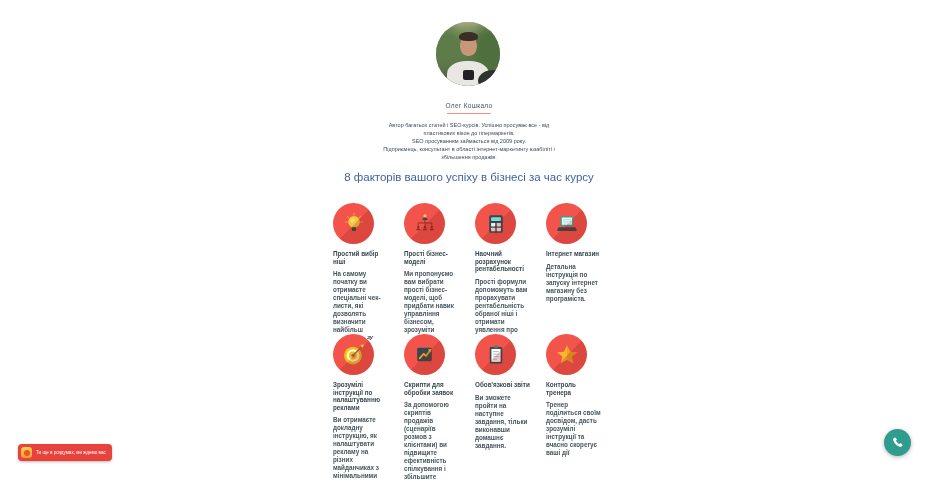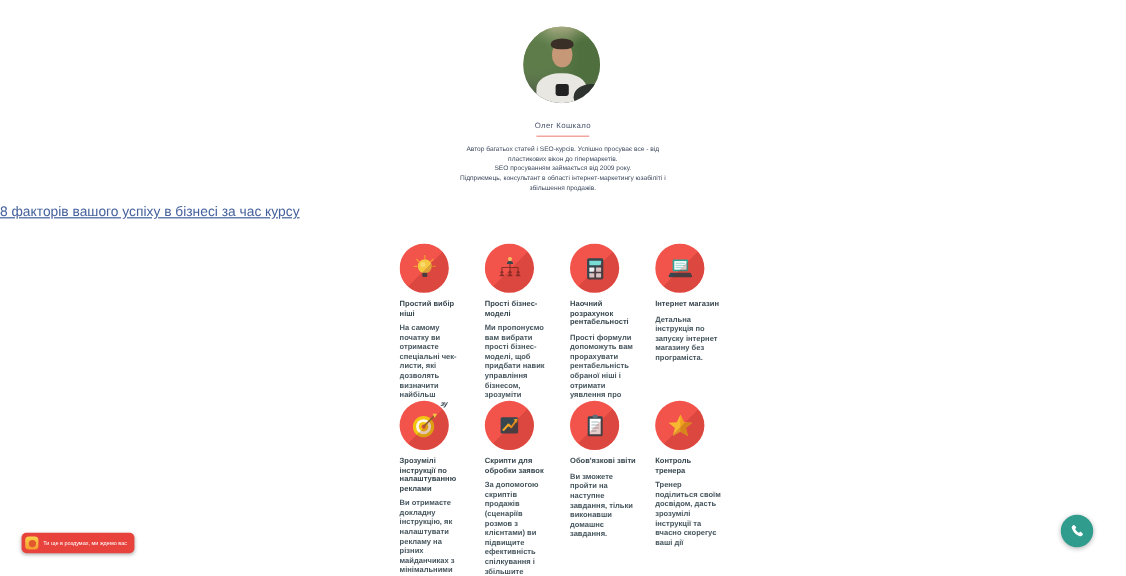--- a/index.html
+++ b/index.html
@@ -17,21 +17,21 @@
     linear-gradient(180deg,#7d9b63 0%,#6b8a52 45%,#55624a 75%,#3f4a3c 100%);}
   .av-shirt{position:absolute;left:11px;top:39px;width:42px;height:28px;background:#e9e7e2;border-radius:46% 46% 0 0;}
   .av-print{position:absolute;left:27px;top:48px;width:11px;height:10px;background:#222;border-radius:2px;}
   .av-head{position:absolute;left:24px;top:13px;width:17px;height:21px;background:#c79878;border-radius:50% 50% 46% 46%;}
   .av-hair{position:absolute;left:23px;top:10px;width:19px;height:9px;background:#3a2f26;border-radius:50% 50% 40% 40%;}
   .av-dark{position:absolute;right:-8px;bottom:-6px;width:30px;height:22px;background:#2e3330;border-radius:50%;}
   
   .name{position:absolute;top:102px;left:0;right:0;text-align:center;font-size:6.5px;letter-spacing:.3px;color:#46536a;}
   .name-underline{position:absolute;top:113px;left:50%;transform:translateX(-50%);width:44px;height:1px;background:#ef8f88;}
   .bio{position:absolute;top:121px;left:0;right:0;text-align:center;font-size:5.5px;line-height:8px;color:#3d4a5e;}
-  .heading{position:absolute;top:171px;left:0;right:0;text-align:left;font-size:11.5px;color:#44619d;text-decoration:underline;}
+  .heading{position:absolute;top:171px;left:0;right:0;text-align:center;font-size:11.5px;color:#44619d;}
   
   .grid{position:absolute;left:333px;top:203px;display:grid;
         grid-template-columns:repeat(4,56px);column-gap:15px;grid-template-rows:131px auto;}
   .cell{position:relative;overflow:hidden;}
   .cell.row2{overflow:visible;}
   .circle{width:41px;height:41px;border-radius:50%;background:#f2544b;position:relative;overflow:hidden;margin-bottom:6px;}
   .circle::after{content:"";position:absolute;inset:0;border-radius:50%;
         background:linear-gradient(135deg,transparent 52%,rgba(140,28,22,.22) 52%);}
   .circle svg{position:absolute;left:50%;top:50%;width:25px;height:25px;transform:translate(-50%,-50%);}
   .f-title{font-size:6.3px;line-height:7.5px;font-weight:bold;color:#37474f;margin:0 0 5px 0;}

